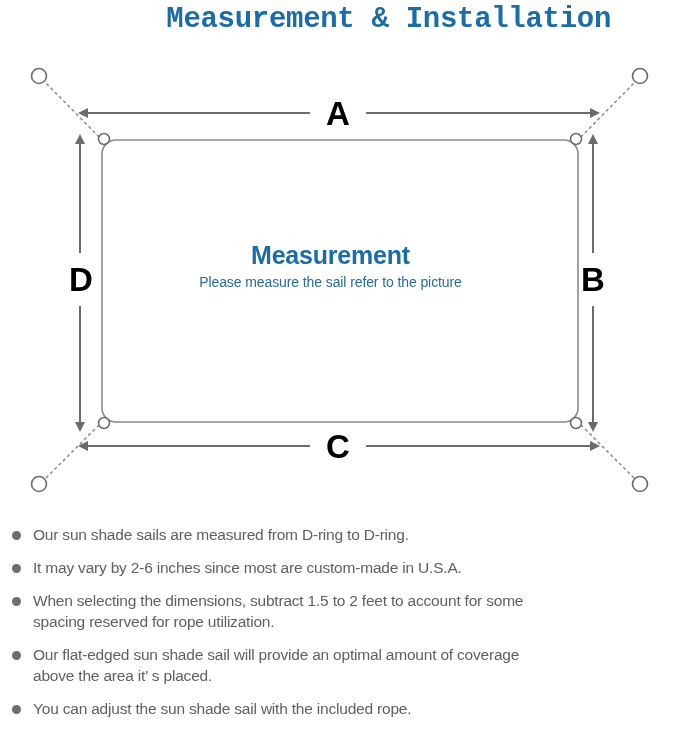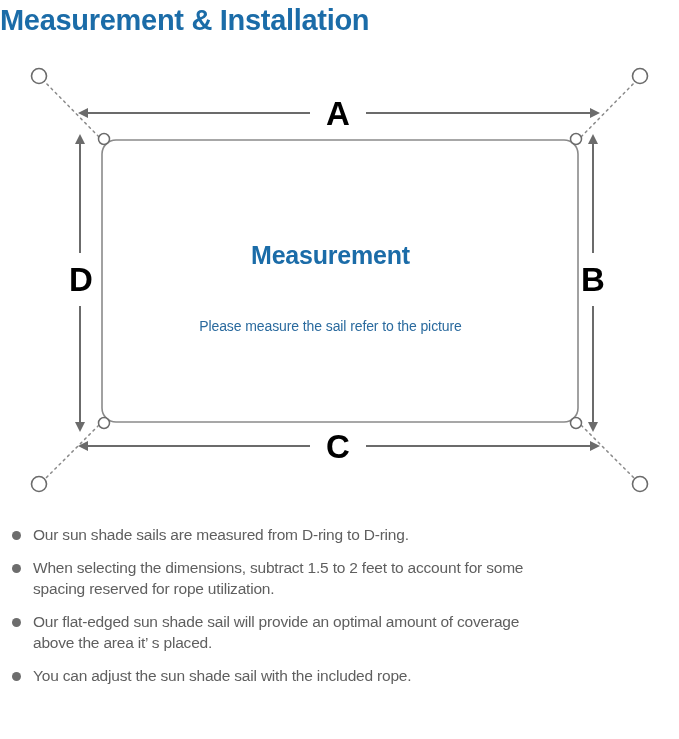--- a/index.html
+++ b/index.html
@@ -9,22 +9,22 @@
     font-family:"Liberation Sans", sans-serif;
     overflow:hidden;
     position:relative;
   }
   #page{position:relative;width:679px;height:739px;}
 
   .title{
     position:absolute;
     left:0; top:1px;
     width:611px;
-    text-align:left;
-    font-family:Liberation Sans, sans-serif;
+    text-align:right;
+    font-family:Liberation Mono, monospace;
     font-size:29px;
     font-weight:bold;
     letter-spacing:-0.3px;
     color:#1b6ca8;
     line-height:38px;
     white-space:nowrap;
   }
 
   .diagram{
     position:absolute;
@@ -47,21 +47,20 @@
     line-height:30px;
     letter-spacing:-0.2px;
   }
   .center-sub{
     font-family:"Liberation Sans", sans-serif;
     font-size:14px;
     font-weight:normal;
     color:#2a6a9e;
     line-height:24px;
     letter-spacing:-0.1px;
-    margin-top:44px;
   }
 
   .bullets{
     position:absolute;
     left:0; top:524px;
     width:549px;
   }
   .bullet-row{
     display:flex;
     align-items:flex-start;
@@ -158,20 +157,24 @@
     <div class="center-sub">Please measure the sail refer to the picture</div>
   </div>
 
   <div class="bullets">
 
     <div class="bullet-row">
       <span class="bullet-dot"></span>
       <span class="bullet-text">Our sun shade sails are measured from D-ring to D-ring.</span>
     </div>
 
+    <div class="bullet-row">
+      <span class="bullet-dot"></span>
+      <span class="bullet-text">It may vary by 2-6 inches since most are custom-made in U.S.A.</span>
+    </div>
 
     <div class="bullet-row">
       <span class="bullet-dot"></span>
       <span class="bullet-text">When selecting the dimensions, subtract 1.5 to 2 feet to account for some spacing reserved for rope utilization.</span>
     </div>
 
     <div class="bullet-row">
       <span class="bullet-dot"></span>
       <span class="bullet-text">Our flat-edged sun shade sail will provide an optimal amount of coverage above the area it’ s placed.</span>
     </div>

